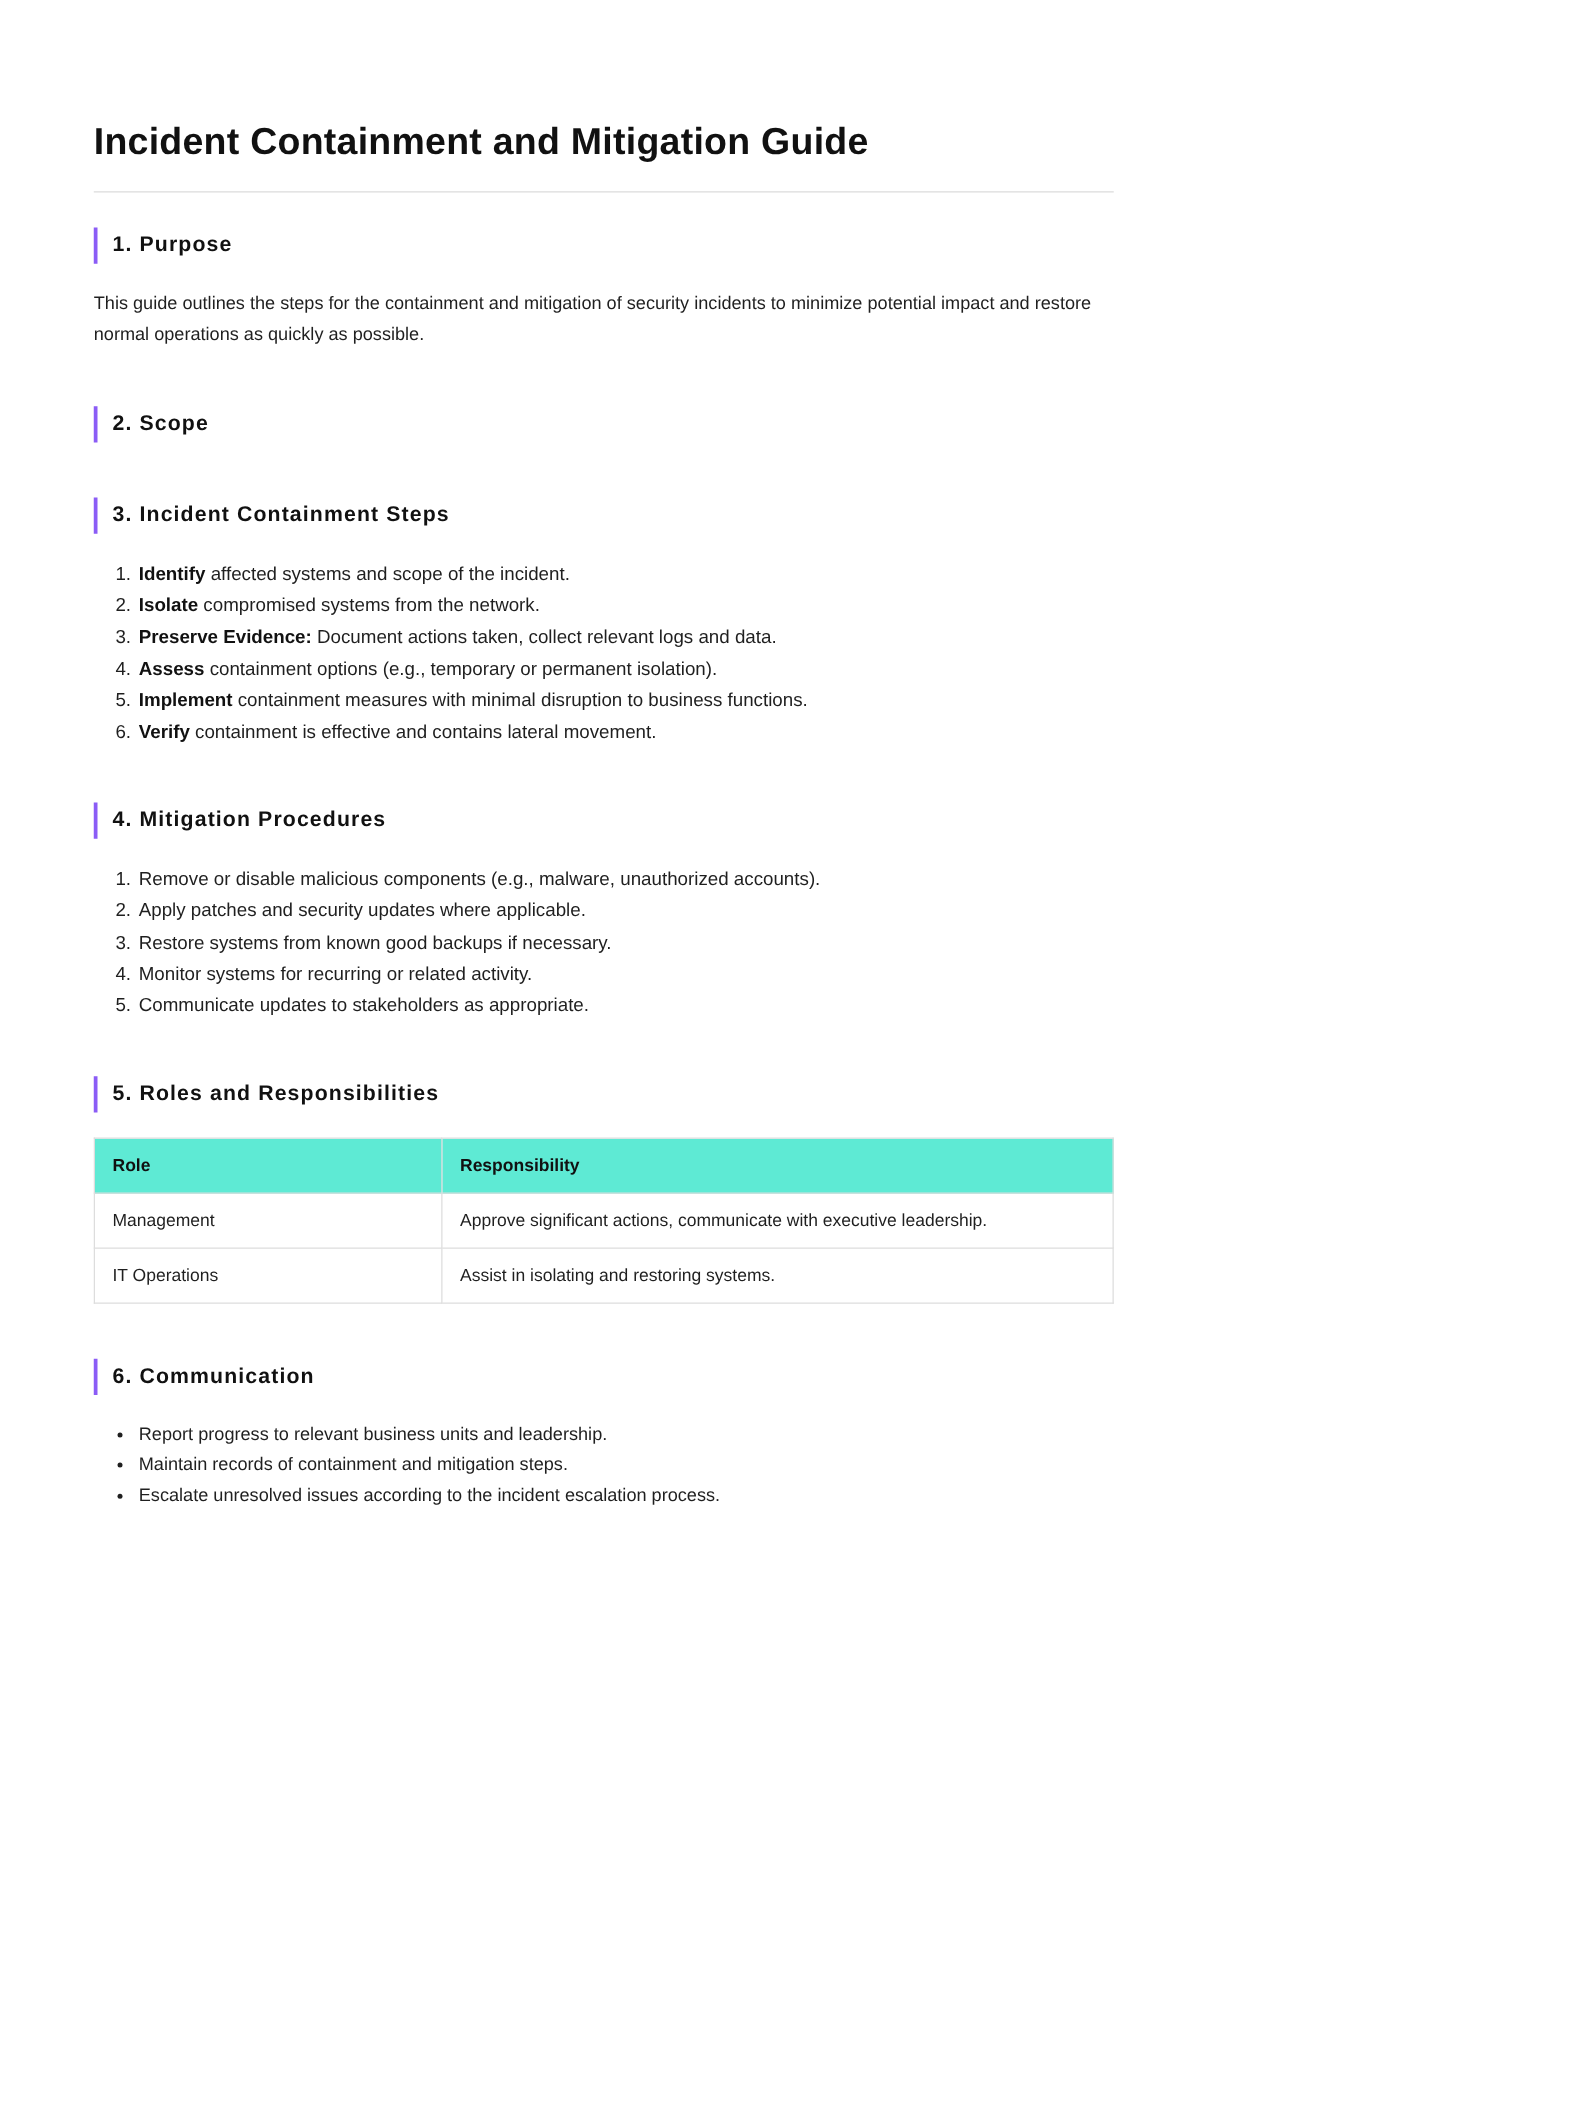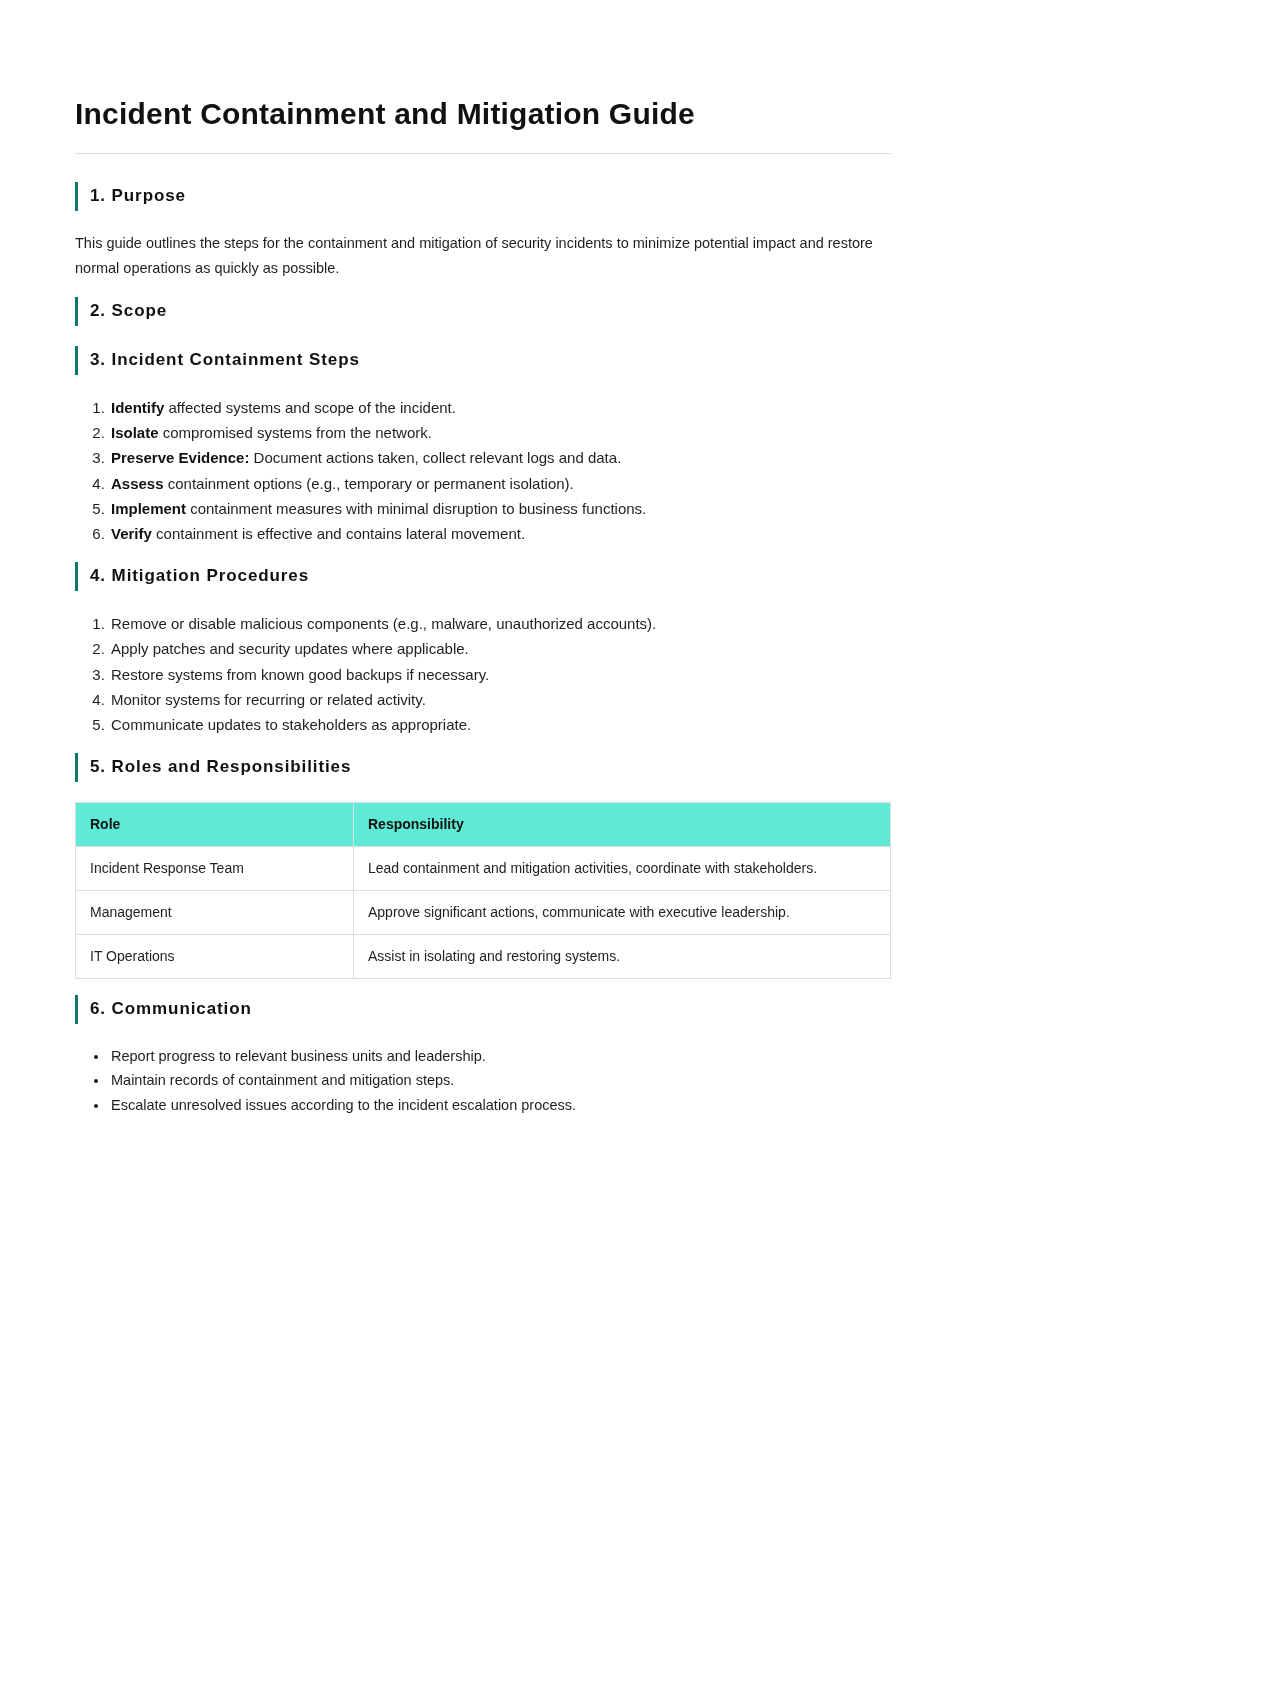--- a/index.html
+++ b/index.html
@@ -39,27 +39,27 @@
     width: 100%;
   }
   .section {
     margin: 0 0 0 0;
   }
   .section-heading {
     font-size: 17px;
     font-weight: bold;
     letter-spacing: 0.9px;
     color: #111111;
-    border-left: 3px solid #0f766e;
+    border-left: 3px solid #8b5cf6;
     padding: 3px 0 3px 12px;
     margin: 0 0 20px 0;
     line-height: 1.35;
   }
   .section + .section {
-    margin-top: 16px;
+    margin-top: 44px;
   }
   p.body-text {
     font-size: 14.5px;
     line-height: 1.72;
     color: #1f1f1f;
     margin: 0;
     max-width: 1016px;
   }
   ol.num-list {
     margin: 0;
@@ -163,24 +163,20 @@
         <col class="col-responsibility">
       </colgroup>
       <thead>
         <tr>
           <th>Role</th>
           <th>Responsibility</th>
         </tr>
       </thead>
       <tbody>
         <tr>
-          <td>Incident Response Team</td>
-          <td>Lead containment and mitigation activities, coordinate with stakeholders.</td>
-        </tr>
-        <tr>
           <td>Management</td>
           <td>Approve significant actions, communicate with executive leadership.</td>
         </tr>
         <tr>
           <td>IT Operations</td>
           <td>Assist in isolating and restoring systems.</td>
         </tr>
       </tbody>
     </table>
   </div>

